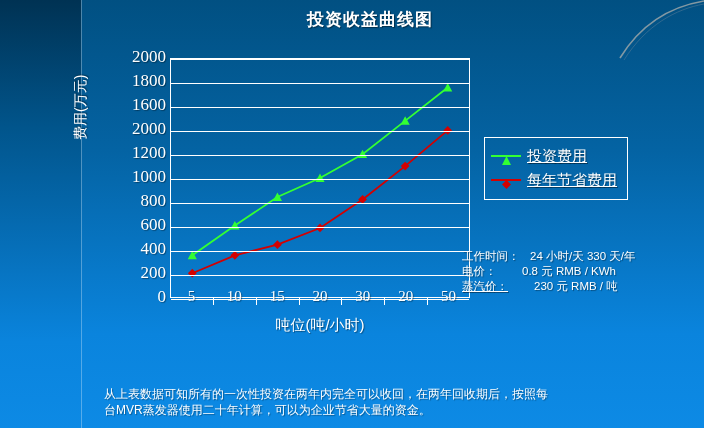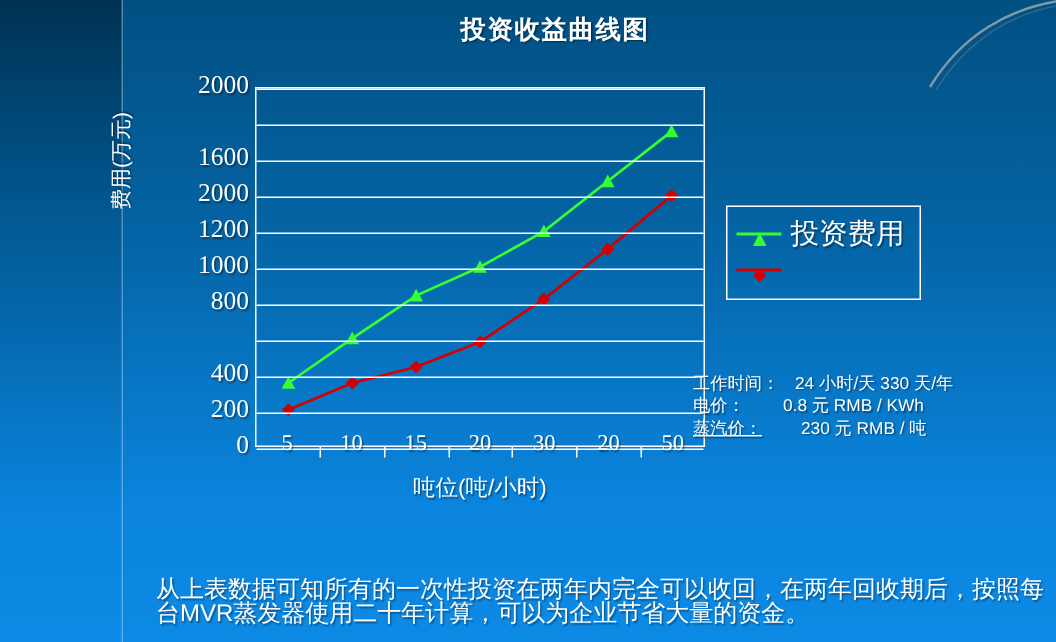--- a/index.html
+++ b/index.html
@@ -96,42 +96,43 @@
   #legend {
     position: absolute; left: 484px; top: 137px;
     border: 1px solid #ffffff;
     padding: 6px 10px 7px 6px;
   }
   .legend-row { display: flex; align-items: center; height: 24px; }
   .legend-swatch { width: 30px; height: 12px; position: relative; flex: 0 0 30px; }
   .legend-swatch .ln { position: absolute; left: 0; top: 5px; width: 30px; height: 2px; }
   .legend-swatch .mk { position: absolute; left: 11px; top: 1px; }
   .legend-text {
-    color: #ffffff; font-size: 19px; margin-left: 6px; white-space: nowrap;
-    text-shadow: 1px 1px 1px rgba(0,0,0,0.4);
+    color: #ffffff; font-size: 15px; margin-left: 6px; white-space: nowrap;
+    text-shadow: 1px 1px 1px rgba(0,0,0,0.4);
+    text-decoration: underline;
   }
 
   
   #info {
     position: absolute; left: 462px; top: 249px;
     color: #ffffff; font-size: 11.5px; line-height: 15px;
     text-shadow: 1px 1px 1px rgba(0,0,0,0.4);
   }
   .info-row { display: flex; white-space: nowrap; }
   .info-key { display: inline-block; }
   .info-val { display: inline-block; margin-left: 6px; }
   #info-row-1 .info-key { width: 62px; }
   #info-row-2 .info-key { width: 40px; }
   #info-row-3 .info-key { width: 52px; text-decoration: underline; }
   #info-row-2 .info-val, #info-row-3 .info-val { margin-left: 20px; }
 
   
   #footnote {
     position: absolute; left: 104px; top: 386px; width: 540px;
-    color: #ffffff; font-size: 16px; line-height: 16px;
+    color: #ffffff; font-size: 12px; line-height: 16px;
     text-shadow: 1px 1px 1px rgba(0,0,0,0.35);
   }
   #footnote div { white-space: nowrap; }
 </style>
 </head>
 <body>
 
 <div id="slide"></div>
 <div id="left-band"></div>
 <div id="left-band-edge"></div>
@@ -140,25 +141,27 @@
   <path d="M 110 1 C 80 6 48 22 26 58" fill="none" stroke="#9aa4a8" stroke-width="1.6" opacity="0.85"></path>
   <path d="M 110 4 C 82 9 52 25 30 60" fill="none" stroke="#5d7f99" stroke-width="1" opacity="0.5"></path>
 </svg>
 
 <div id="title">投资收益曲线图</div>
 
 <div id="chart-wrap">
 
   <div id="ytick-holder">
       <div class="ytick" style="top: 0px;">2000</div>
+      <div class="ytick" style="top: 24px;">1800</div>
       <div class="ytick" style="top: 48px;">1600</div>
       <div class="ytick" style="top: 72px;">2000</div>
       <div class="ytick" style="top: 96px;">1200</div>
       <div class="ytick" style="top: 120px;">1000</div>
       <div class="ytick" style="top: 144px;">800</div>
+      <div class="ytick" style="top: 168px;">600</div>
       <div class="ytick" style="top: 192px;">400</div>
       <div class="ytick" style="top: 216px;">200</div>
       <div class="ytick" style="top: 240px;">0</div>
     </div>
 
   <div id="plot">
     <svg id="series-svg" viewBox="0 0 300 240" preserveAspectRatio="none">
         <polyline points="21.43,198.00 64.29,168.00 107.14,139.20 150.00,120.00 192.86,96.00 235.71,62.40 278.57,28.80" fill="none" stroke="#33ff33" stroke-width="1.8"></polyline>
         <polygon points="21.428571428571427,193.4 26.028571428571425,201.91 16.82857142857143,201.91" fill="#33ff33"></polygon>
         <polygon points="64.28571428571428,163.4 68.88571428571427,171.91 59.685714285714276,171.91" fill="#33ff33"></polygon>
@@ -224,20 +227,21 @@
     </div>
     <div class="legend-row">
       <span class="legend-swatch">
         <span class="ln" style="background:#d40000"></span>
         <span class="mk">
           <svg width="9" height="9" viewBox="0 0 9 9">
               <polygon points="4.5,0 9,4.5 4.5,9 0,4.5" fill="#d40000"></polygon>
             </svg>
         </span>
       </span>
+      <span class="legend-text">每年节省费用</span>
     </div>
   </div>
 
   <div id="info">
     <div class="info-row" id="info-row-1">
       <span class="info-key">工作时间：</span>
       <span class="info-val">24 小时/天    330 天/年</span>
     </div>
     <div class="info-row" id="info-row-2">
       <span class="info-key">电价：</span>

